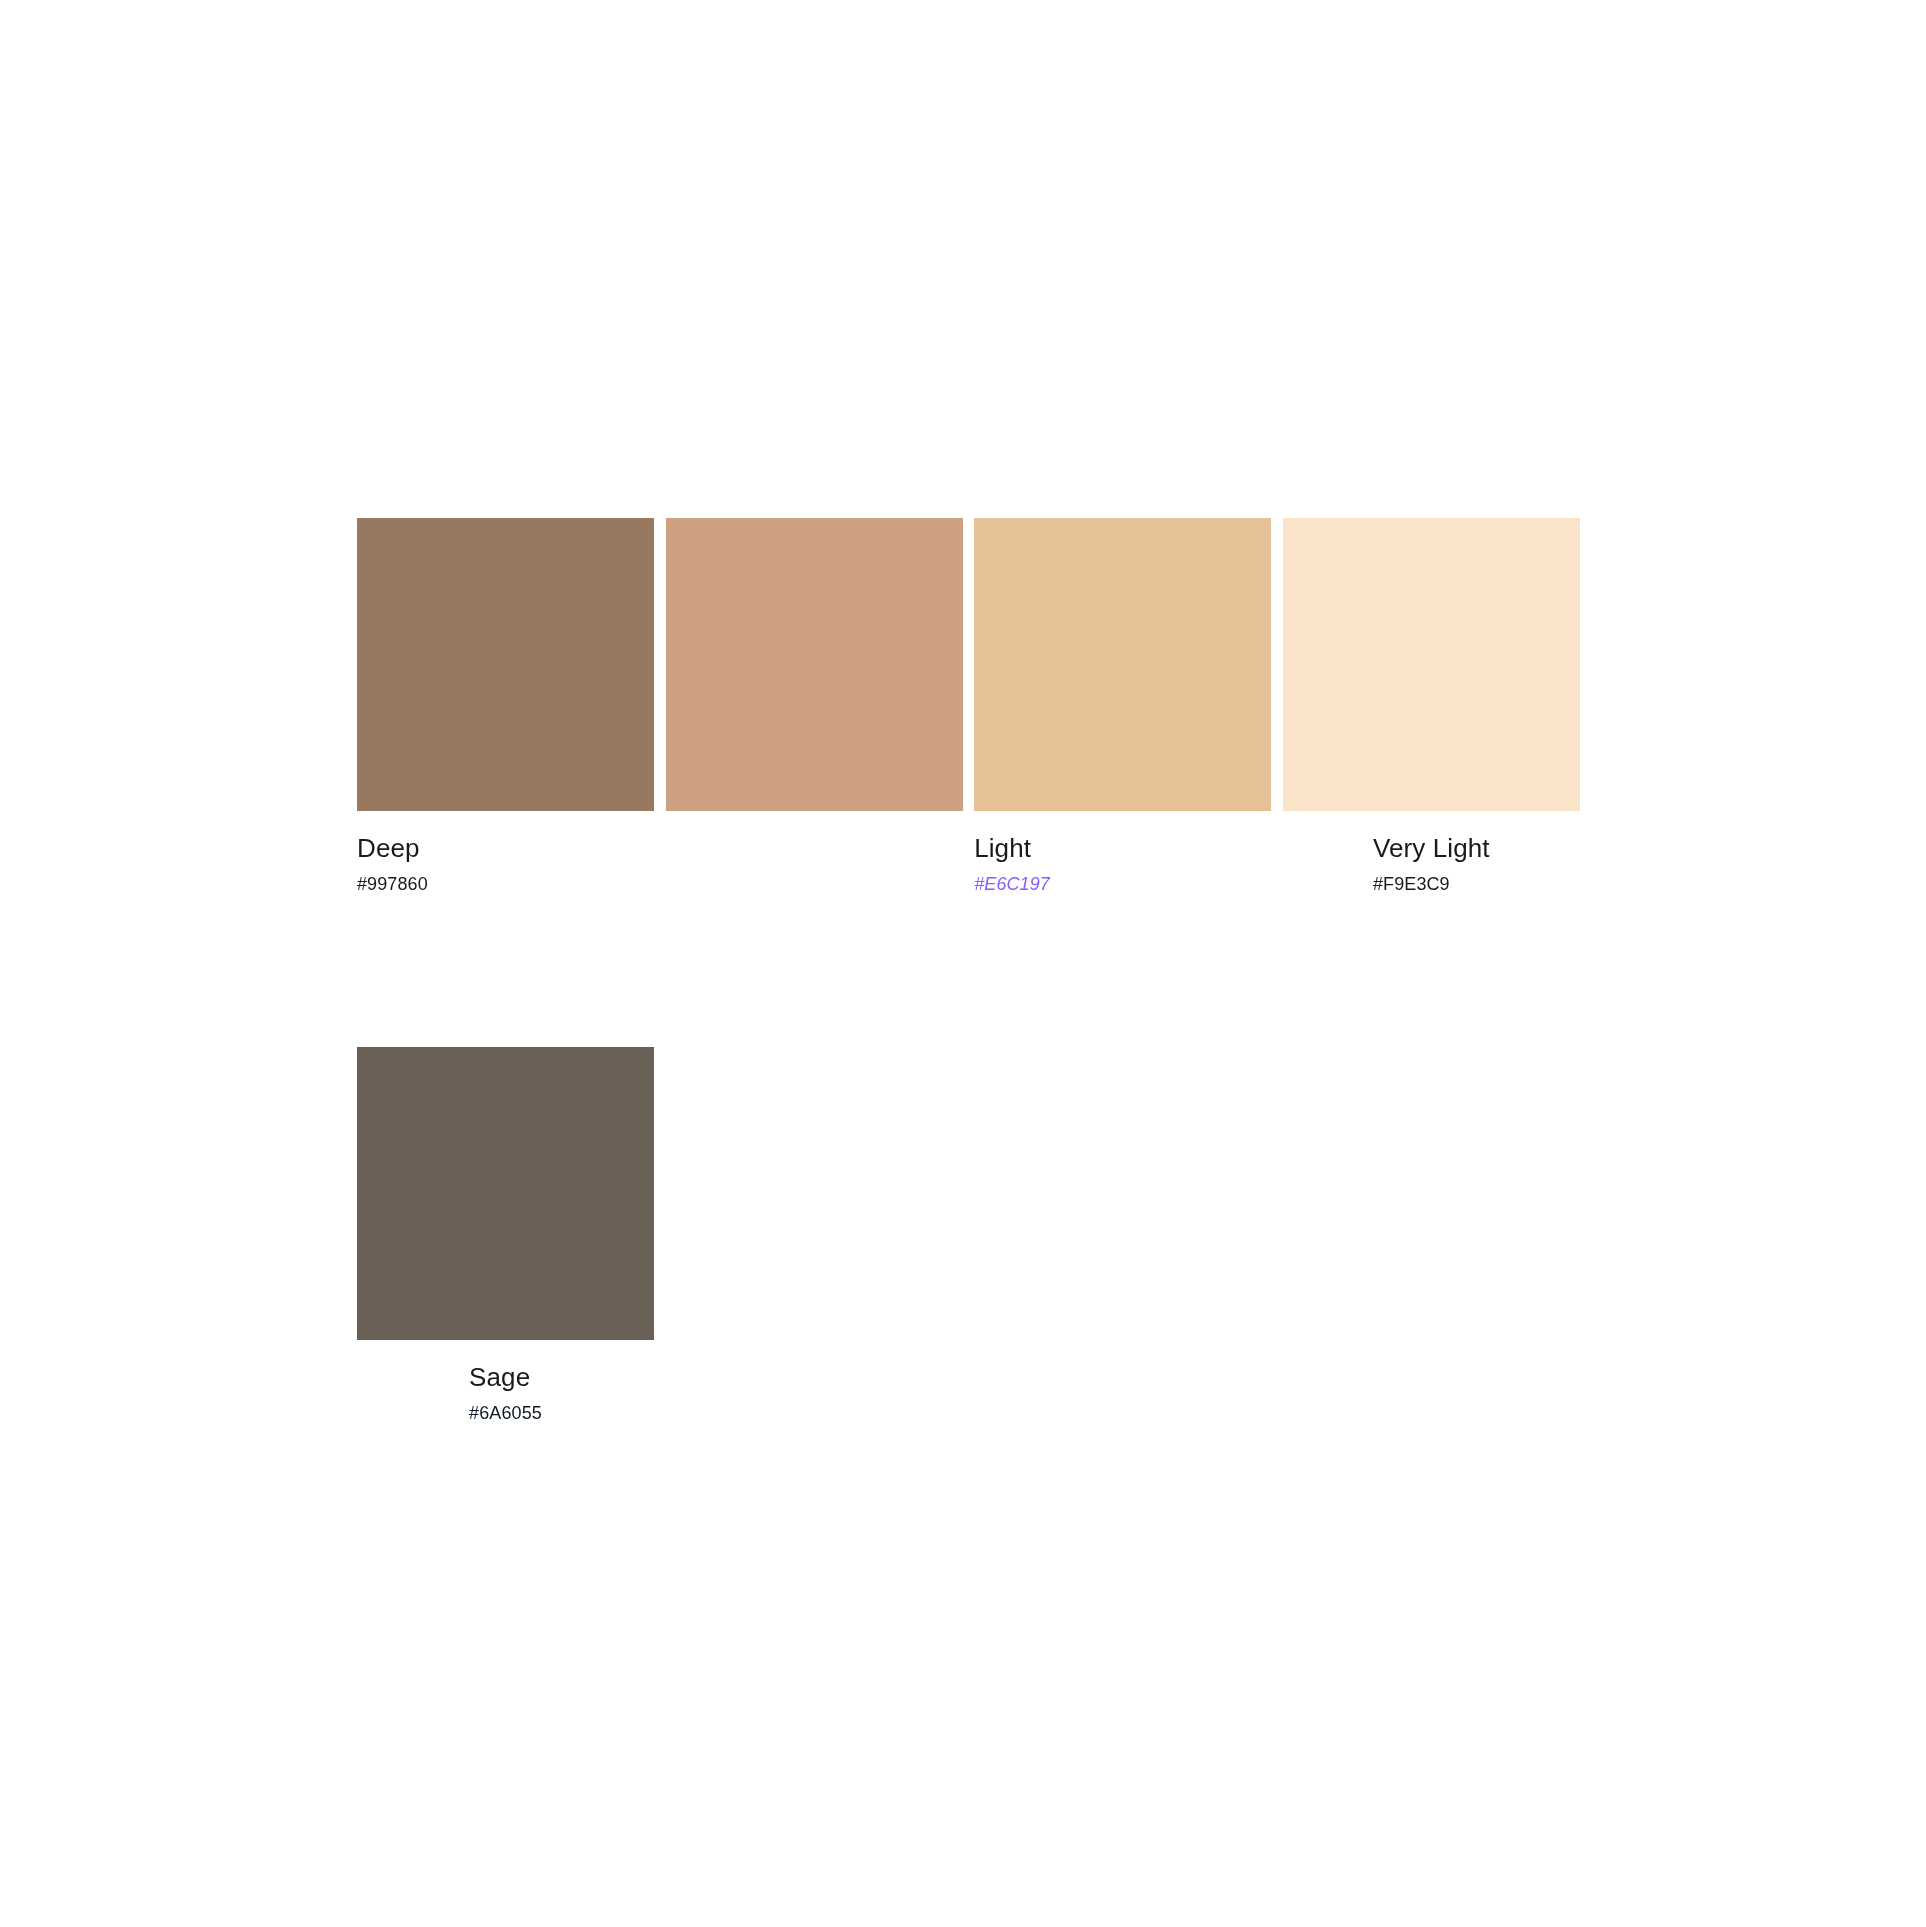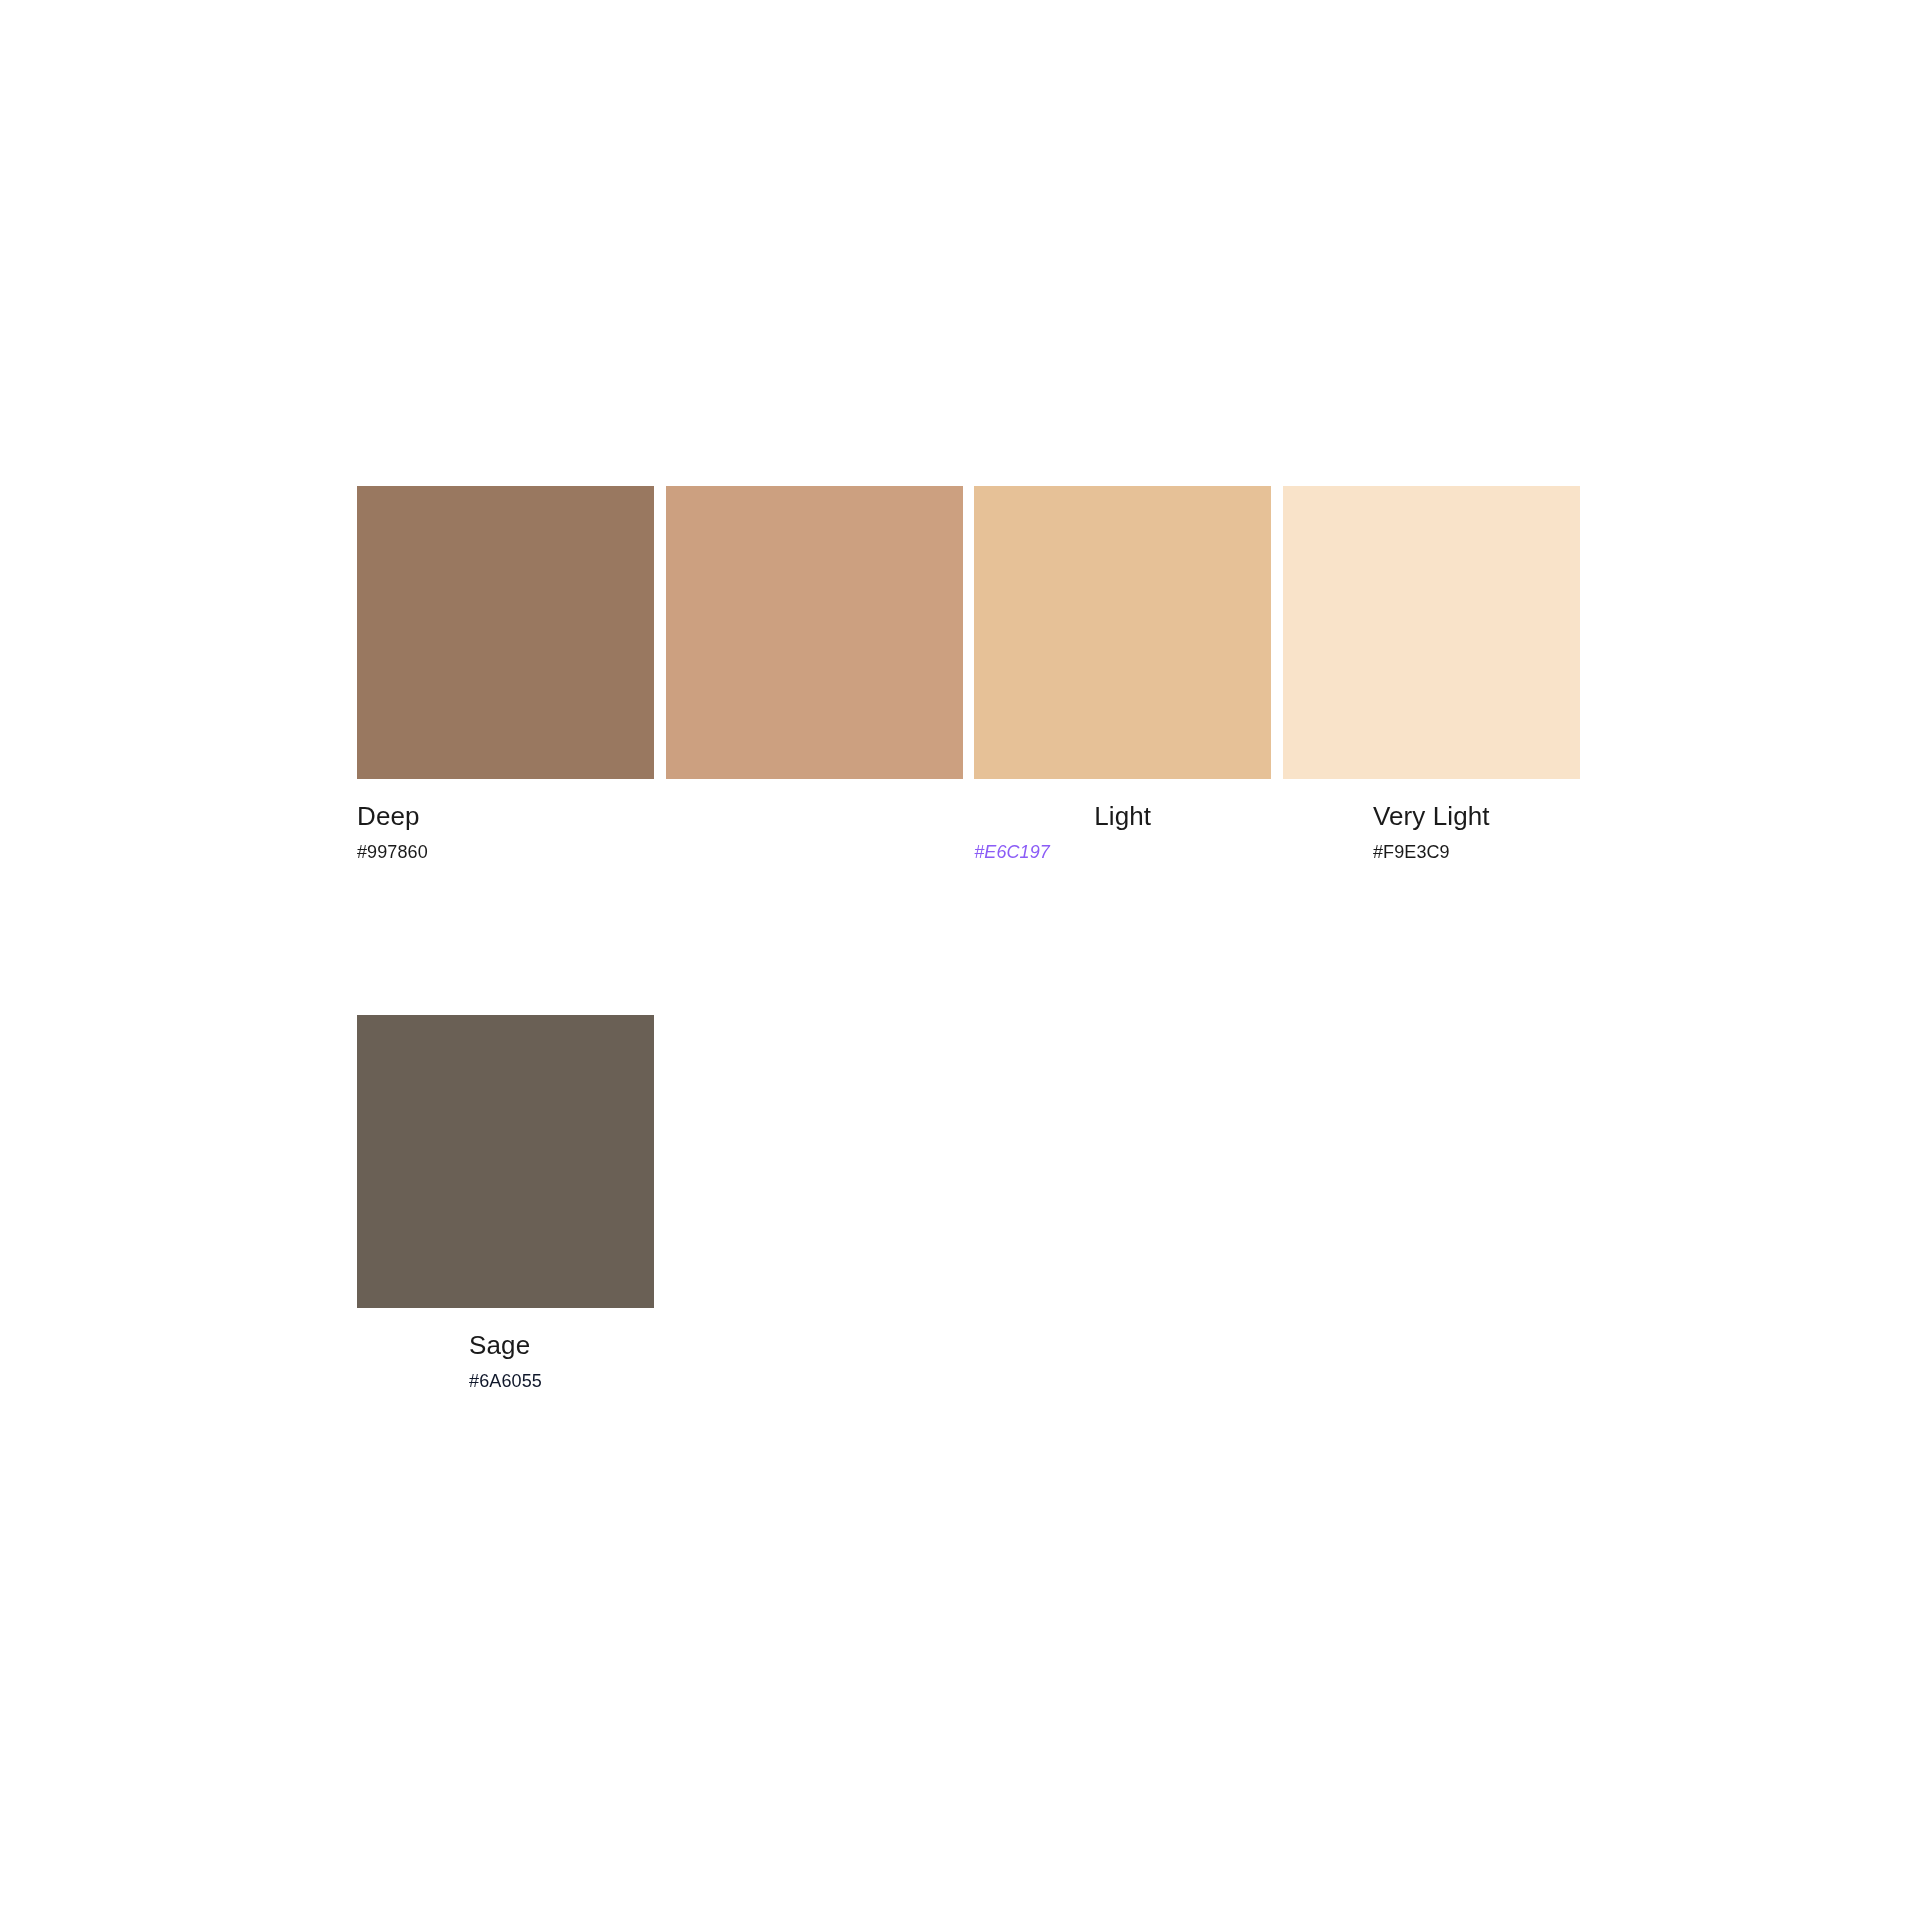--- a/index.html
+++ b/index.html
@@ -14,20 +14,21 @@
     font-family: "Liberation Sans", "DejaVu Sans", sans-serif;
     -webkit-font-smoothing: antialiased;
     overflow: hidden;
   }
 
   #palette-canvas {
     position: relative;
     width: 1926px;
     height: 1699px;
     background: #ffffff;
+    margin-top: 32px;
   }
 
   .palette-row {
     position: absolute;
     left: 357px;
     display: flex;
     flex-direction: row;
     align-items: flex-start;
   }
 
@@ -88,21 +89,21 @@
       </div>
     </div>
 
     <div class="swatch-cell">
       <div class="swatch-chip" style="background-color: rgb(204, 160, 128);"></div>
     </div>
 
     <div class="swatch-cell">
       <div class="swatch-chip" style="background-color: rgb(230, 193, 151);"></div>
       <div class="swatch-labels">
-        <div class="swatch-name" style="color: rgb(26, 26, 26); text-align: center;">Light</div>
+        <div class="swatch-name" style="color: rgb(26, 26, 26);">Light</div>
         <div class="swatch-hex" style="color: #8b5cf6; font-style: italic;">#E6C197</div>
       </div>
     </div>
 
     <div class="swatch-cell">
       <div class="swatch-chip" style="background-color: rgb(249, 227, 201);"></div>
       <div class="swatch-labels">
         <div class="swatch-name" style="color: rgb(26, 26, 26);">Very Light</div>
         <div class="swatch-hex" style="color: rgb(26, 26, 26);">#F9E3C9</div>
       </div>

